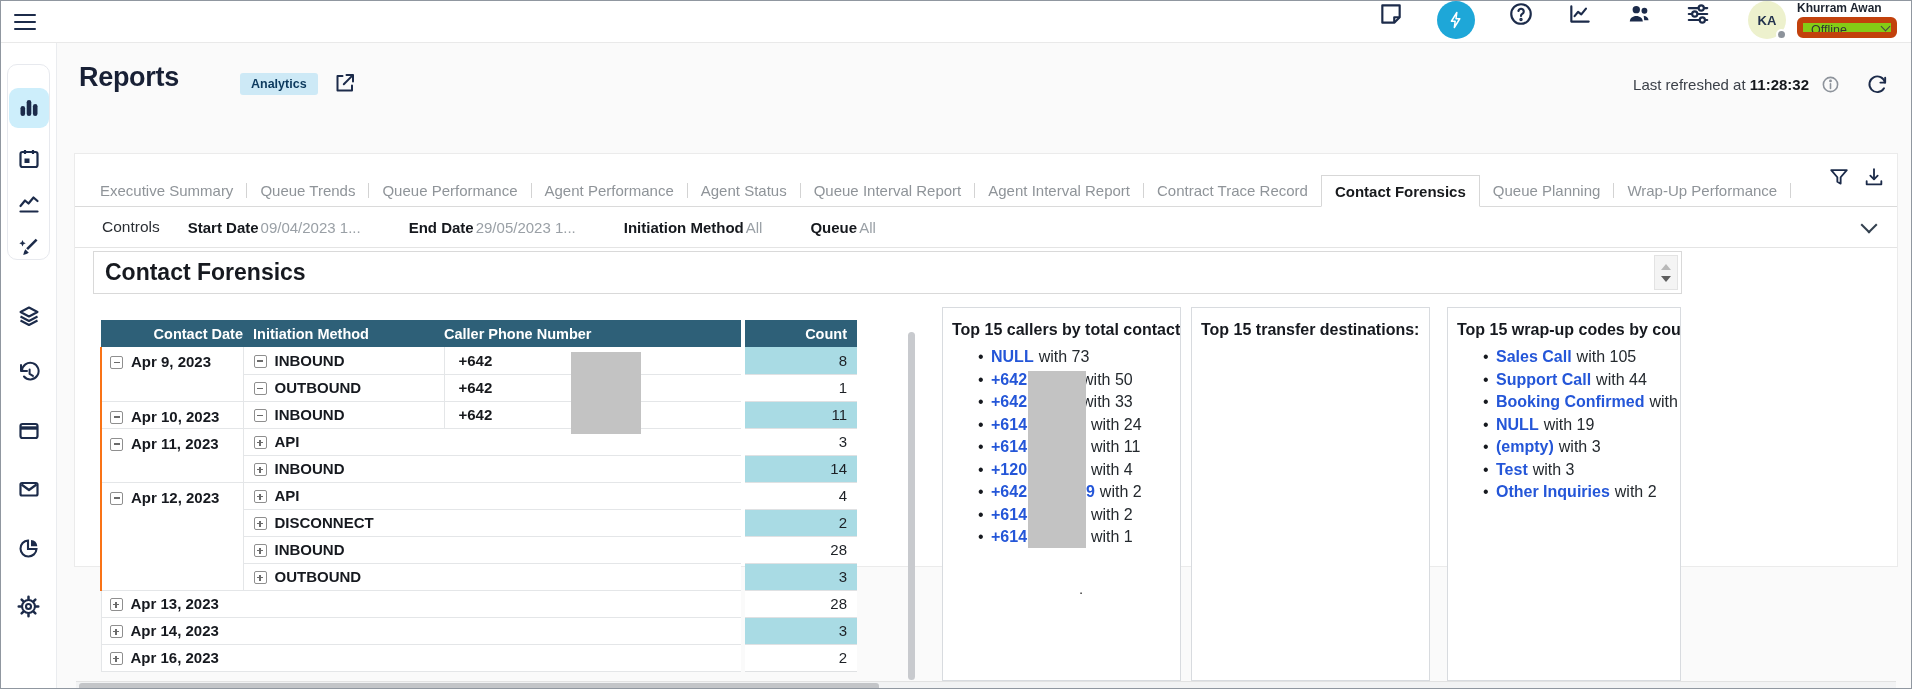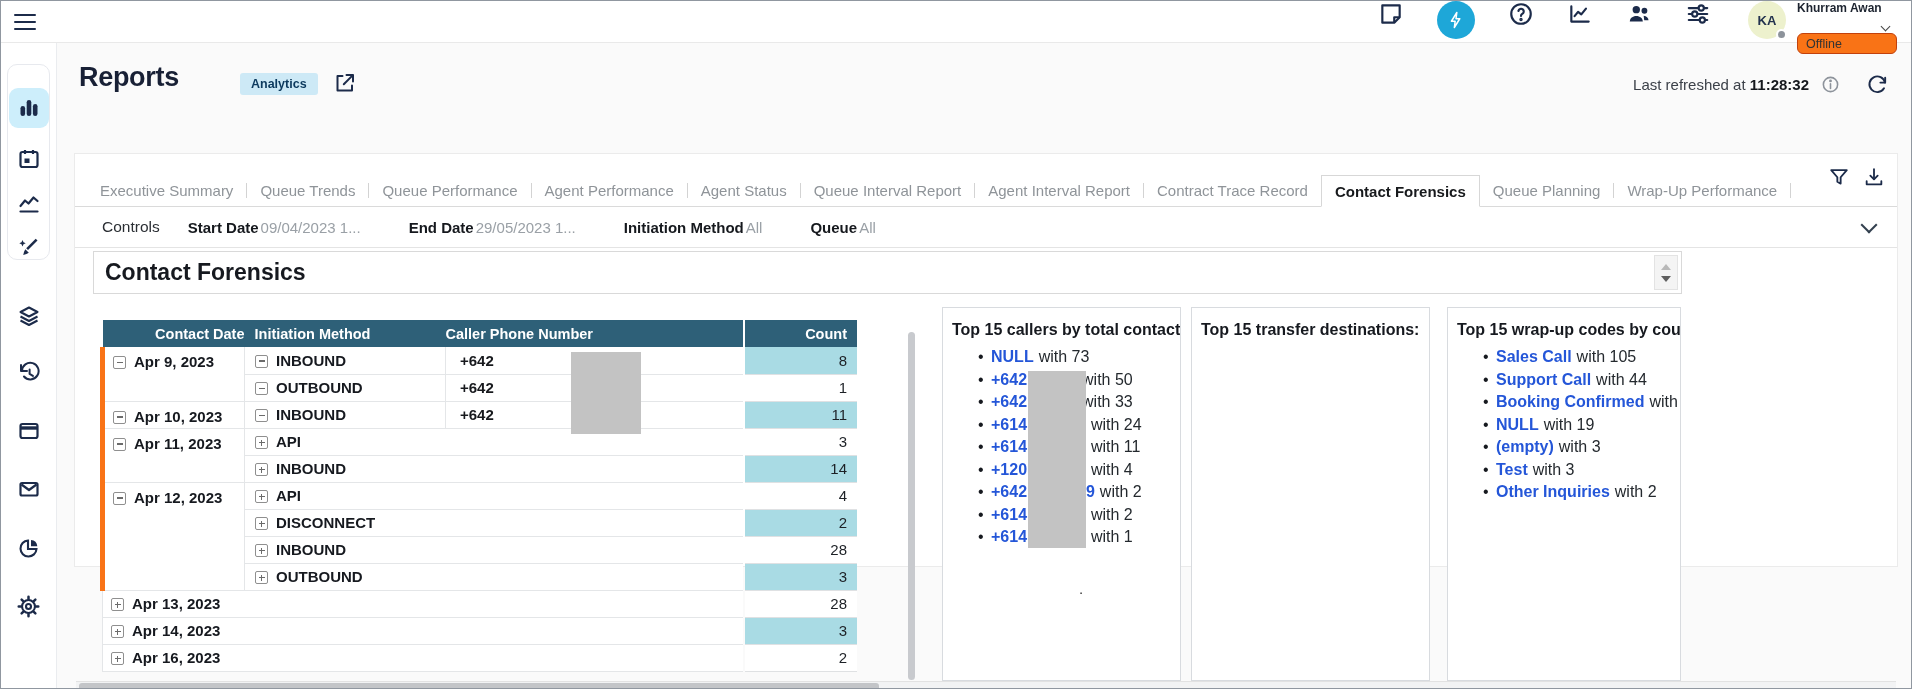--- a/index.html
+++ b/index.html
@@ -21,23 +21,23 @@
   .bolt-wrap { width:38px; height:38px; border-radius:50%; background:#1ea7d8; display:flex;
                align-items:center; justify-content:center; }
   .avatar-wrap { position:relative; width:38px; height:38px; margin-left:4px; }
   .avatar { width:38px; height:38px; border-radius:50%; background:#edf1cd; color:#23324e;
             font-weight:bold; font-size:13px; display:flex; align-items:center; justify-content:center; }
   .status-dot { position:absolute; right:-1px; bottom:-1px; width:11px; height:11px; border-radius:50%;
                 background:#8d939b; border:2px solid #fff; }
   .user-col { display:flex; flex-direction:column; gap:2px; margin-left:-22px; }
   .user-name { font-size:12px; font-weight:bold; color:#1d2430; }
   .sel-wrap { position:relative; width:100px; }
-  .sel-wrap select { width:100%; height:21px; font-size:12.5px; color:#333; border:1px solid #c2410c;
-                     border-radius:6px; background:#f97316; padding:0 18px 0 8px; appearance:none;
-                     font-family:inherit;margin-top:16px; }
+  .sel-wrap select { width:100%; height:21px; font-size:12.5px; color:#333; border:6px solid #c2410c;
+                     border-radius:6px; background:#84cc16; padding:0 18px 0 8px; appearance:none;
+                     font-family:inherit; }
   .sel-chev { position:absolute; right:8px; top:6px; width:7px; height:7px;
               border-right:1.6px solid #444; border-bottom:1.6px solid #444; transform:rotate(45deg);
               pointer-events:none; }
 
   
   .sidebar { position:absolute; left:0; top:42px; bottom:0; width:56px; background:#fff;
              border-right:1px solid #eaecef; z-index:20; }
   .sb-item { position:absolute; left:50%; transform:translate(-50%,-50%); width:40px; height:40px;
              display:flex; align-items:center; justify-content:center; color:#1c2b4a; cursor:pointer; }
   .sb-group { position:absolute; left:6px; right:6px; top:21px; height:196px;
@@ -98,21 +98,21 @@
   .table-block { position:absolute; left:25px; top:166px; width:760px; }
   table { border-collapse:collapse; table-layout:fixed; }
   .main-table { width:640px; position:absolute; left:0; top:0; }
   .count-table { width:112px; position:absolute; left:645px; top:0; }
   th { background:#2e6078; color:#fff; font-size:14.5px; font-weight:bold; height:27px; }
   .th-date { text-align:right; padding-left:10px; }
   .th-method { text-align:left; padding-left:10px; }
   .th-phone { text-align:left; }
   .th-count { text-align:right; padding-right:10px; }
   td { height:27px; font-size:15px; background:#fff; border-bottom:1px solid #e4e6e8; }
-  .td-date { border-left:5px solid #f97316; border-right:1px solid #e4e6e8; vertical-align:top;
+  .td-date { border-left:2px solid #f97316; border-right:1px solid #e4e6e8; vertical-align:top;
              padding:6px 0 0 8px; white-space:nowrap; }
   .td-datefull { border-left:1px solid #e4e6e8; padding-left:8px; white-space:nowrap; }
   .td-method { padding-left:10px; white-space:nowrap; }
   .td-method.hasphone { border-right:1px solid #e4e6e8; }
   .td-phone { padding-left:14px; font-weight:bold; }
   .date-text,.method-text { font-weight:bold; color:#16191f; margin-left:8px; }
   .td-count { text-align:right; padding-right:10px; color:#1d2126; border-bottom:1px solid #dfe1e3; }
   .td-count.hl { background:#a9dbe4; }
   .toggle { display:inline-block; width:13px; height:13px; border:1px solid #8f8f8f; border-radius:2px;
             background:#fff; position:relative; vertical-align:-2px; cursor:pointer; }

